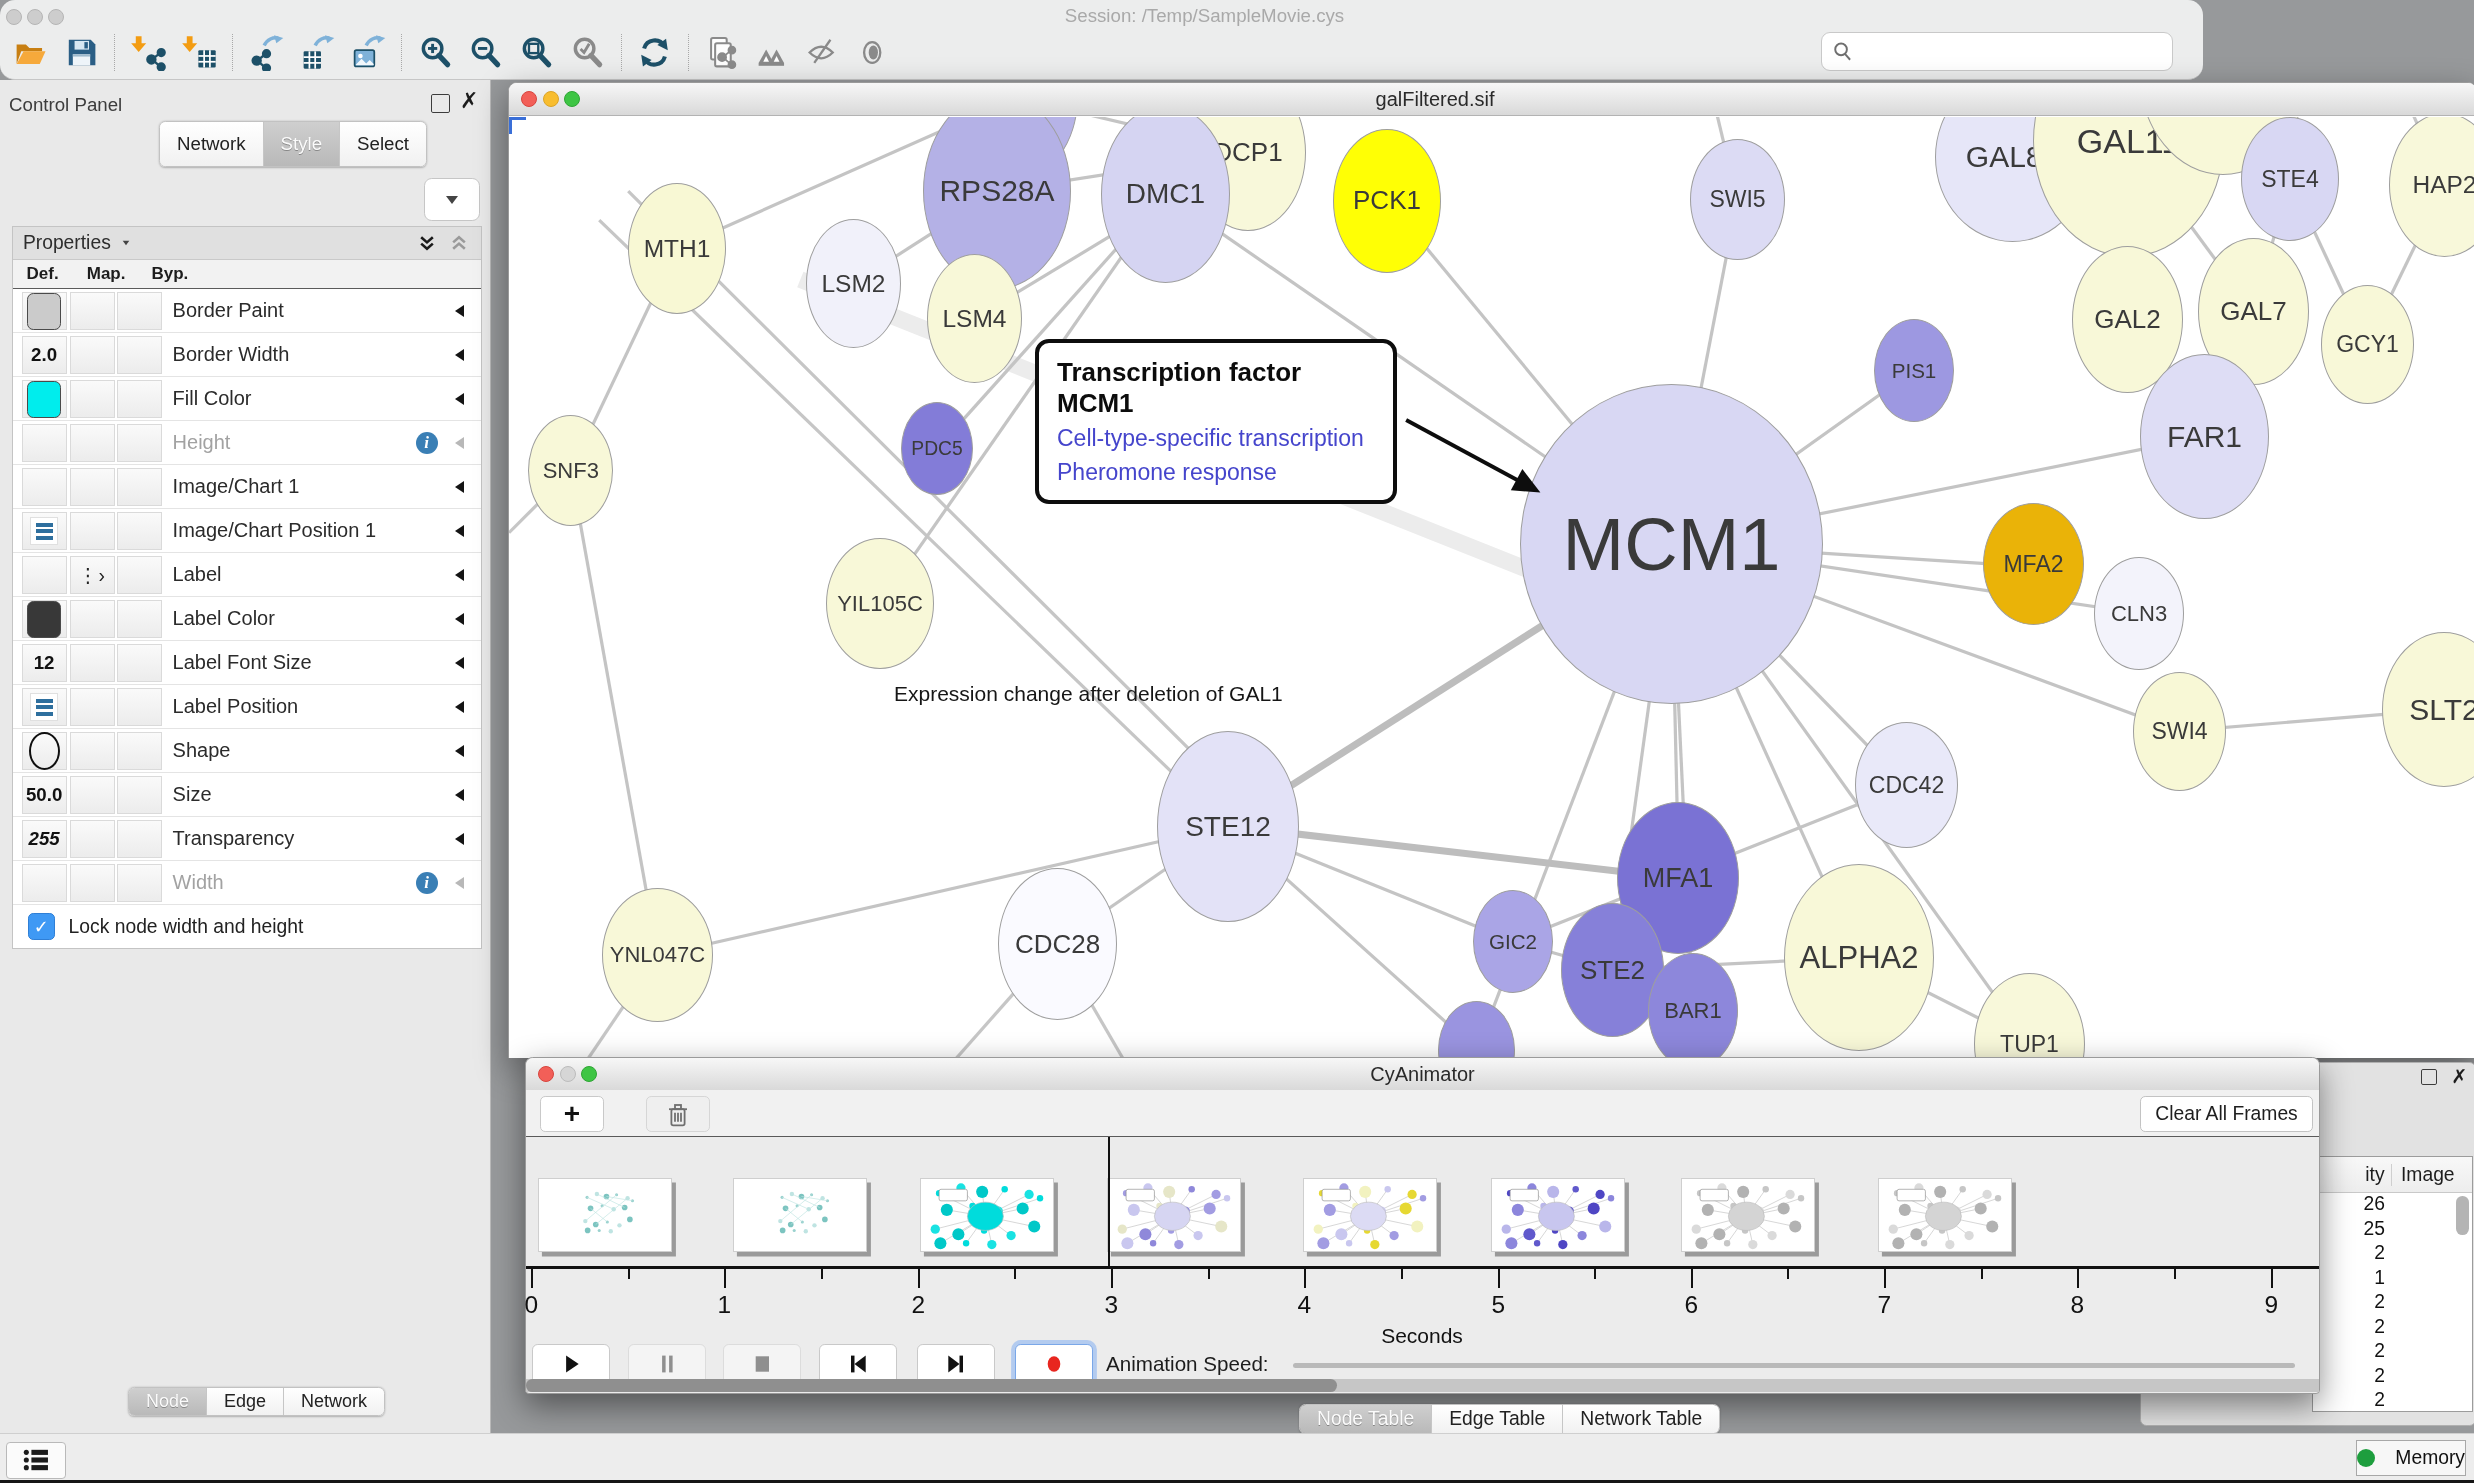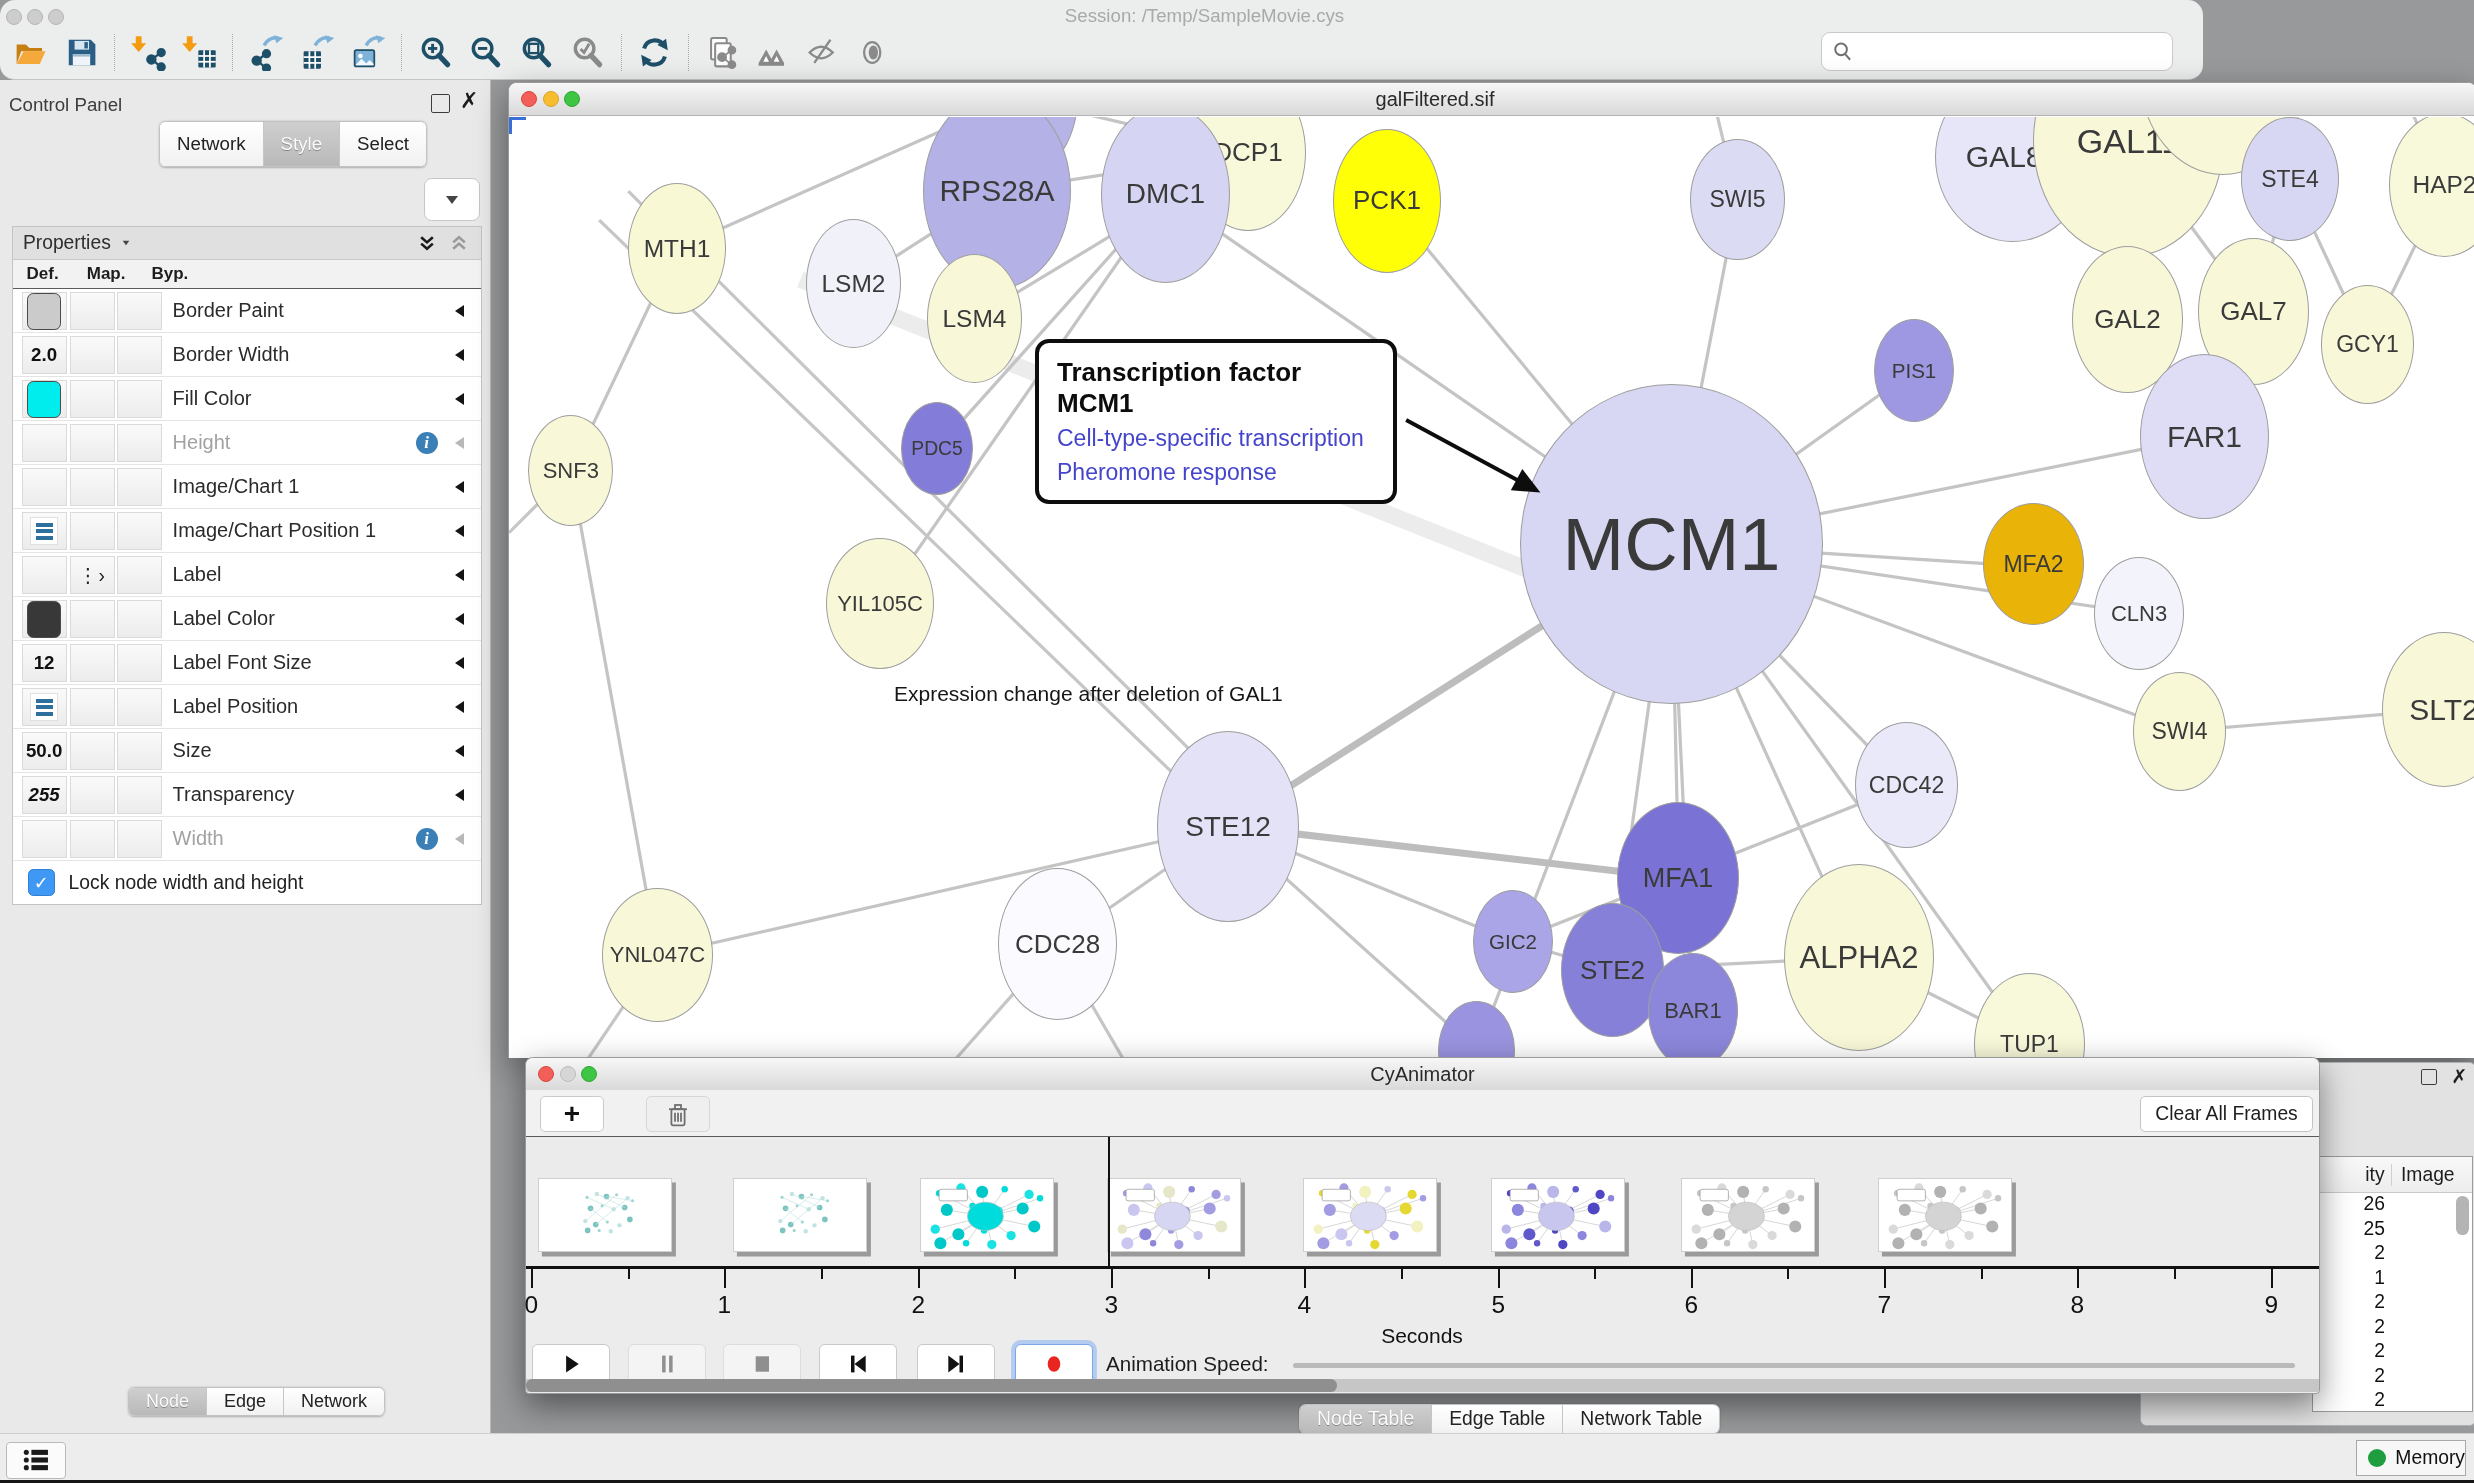--- a/index.html
+++ b/index.html
@@ -98,21 +98,21 @@
   #tp-header{height:35px;background:linear-gradient(#f8f8f8,#ededed);border-bottom:1.3px solid #c9c9c9;display:flex;font-size:19.3px;color:#1d1d1d;align-items:center;}
   #tp-col1{width:79px;text-align:right;padding-right:6.4px;border-right:1.3px solid #cfcfcf;box-sizing:border-box;}
   #tp-col2{padding-left:9px;}
   .tp-row{height:24.5px;font-size:19.3px;color:#111;}
   .tp-row span{display:block;width:72px;text-align:right;}
   #tp-scroll{position:absolute;right:2.6px;top:39px;width:13px;height:39px;background:#b4b4b4;border-radius:6.4px;}
   
   #main-bottom-tabs{left:1299px;top:1404px;height:28px;font-size:19.3px;text-align:right;}
   #status-bar{left:0;top:1433px;width:2475px;height:46px;background:#ededed;border-top:1.3px solid #cfcfcf;}
   #list-btn{position:absolute;left:6.4px;top:7.7px;width:58px;height:35px;background:#fbfbfb;border:1.3px solid #b9b9b9;border-radius:3.9px;display:flex;align-items:center;justify-content:center;}
-  #memory-btn{position:absolute;right:9px;top:6.4px;width:108px;height:34px;background:#f7f7f7;border:1.3px solid #a8a8a8;display:flex;align-items:center;justify-content:flex-end;gap:9px;font-size:19.3px;color:#111;}
+  #memory-btn{position:absolute;right:9px;top:6.4px;width:108px;height:34px;background:#f7f7f7;border:1.3px solid #a8a8a8;display:flex;align-items:center;justify-content:space-between;gap:9px;font-size:19.3px;color:#111;}
   #memory-dot{width:18px;height:18px;border-radius:50%;background:#1e9e3e;}
   #bottom-strip{left:0;top:1480px;width:2475px;height:3.9px;background:#151515;}
 </style>
 </head>
 <body>
 
 <div class="abs" id="chrome">
   <div class="abs traffic" style="left:6.4px"></div>
   <div class="abs traffic" style="left:27px"></div>
   <div class="abs traffic" style="left:48px"></div>
@@ -414,20 +414,29 @@
           <div class="pcell" style="left: 9px;">
             <div class="posicon">
               <i></i>
               <i></i>
               <i></i>
             </div>
           </div>
           <div class="pcell" style="left: 57px;"></div>
           <div class="pcell" style="left: 104px;"></div>
           <div class="plabel">Label Position</div>
+          <div class="parrow"></div>
+        </div>
+        <div class="prow">
+          <div class="pcell" style="left: 9px;">
+            <div class="ellipseicon"></div>
+          </div>
+          <div class="pcell" style="left: 57px;"></div>
+          <div class="pcell" style="left: 104px;"></div>
+          <div class="plabel">Shape</div>
           <div class="parrow"></div>
         </div>
         <div class="prow">
           <div class="pcell deftext" style="left: 9px;">50.0</div>
           <div class="pcell" style="left: 57px;"></div>
           <div class="pcell" style="left: 104px;"></div>
           <div class="plabel">Size</div>
           <div class="parrow"></div>
         </div>
         <div class="prow">

